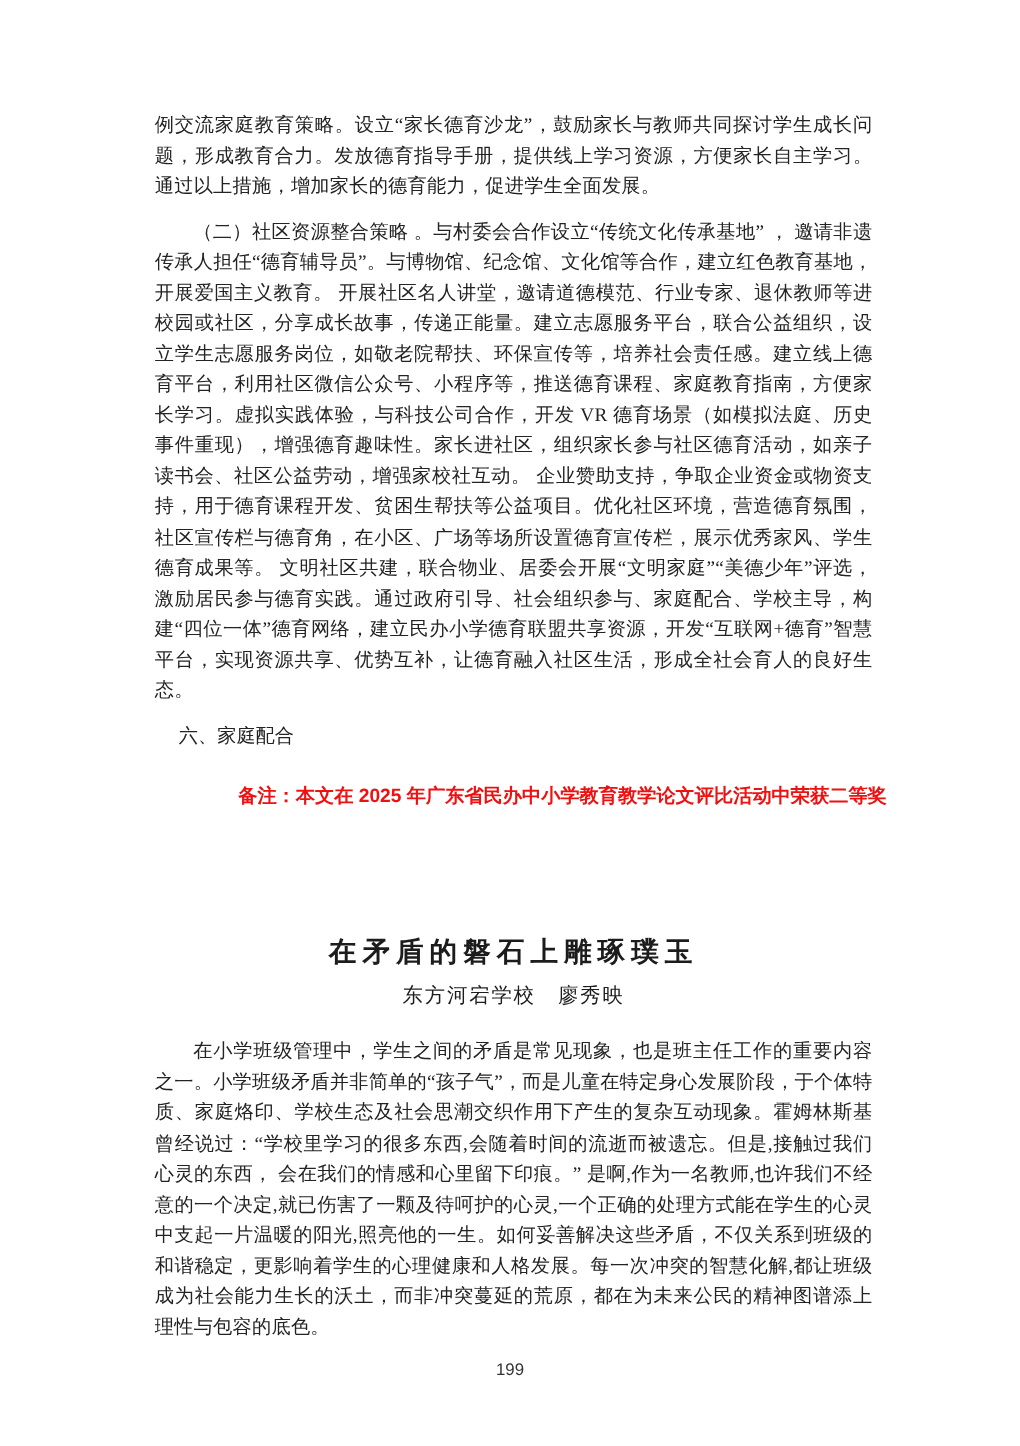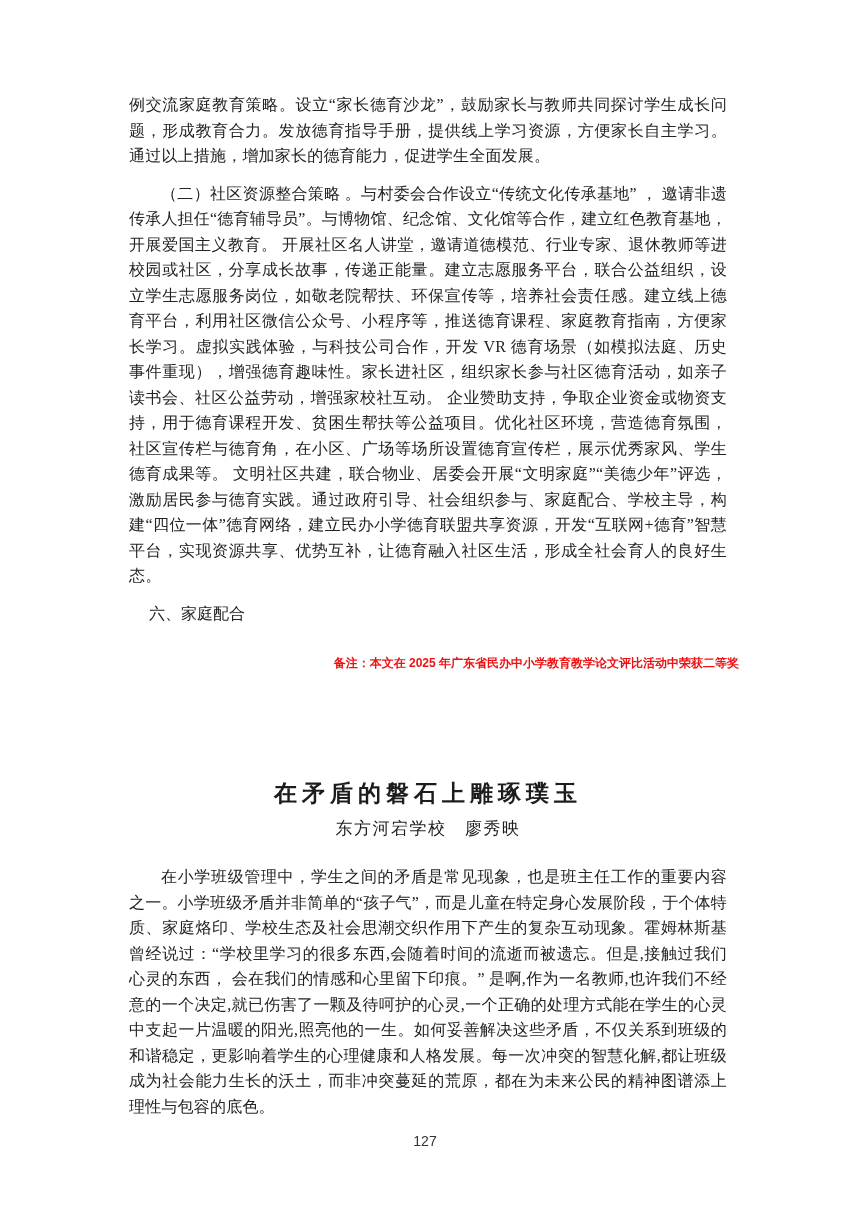--- a/index.html
+++ b/index.html
@@ -39,40 +39,40 @@
     font-family: "Liberation Serif", serif;
     font-size: 16px;
     line-height: 25.5px;
     color: #232323;
     text-indent: 2em;
     font-weight: normal;
   }
   .award-note {
     margin: 25px 0 0 0;
     font-family: "Liberation Sans", sans-serif;
-    font-size: 12px;
+    font-size: 16px;
     line-height: 25.5px;
     font-weight: bold;
     text-align: right;
     text-indent: 0;
     color: #ee1111;
   }
   .article-title {
     margin: 100px 0 0 0;
     font-family: "Liberation Serif", serif;
     font-size: 23px;
     line-height: 34px;
     font-weight: bold;
     text-align: center;
     letter-spacing: 5px;
     color: #1c1c1c;
   }
   .article-author {
     margin: 6px 0 0 0;
-    font-family: Liberation Mono, monospace;
+    font-family: Liberation Serif, serif;
     font-size: 17px;
     line-height: 25.5px;
     text-align: center;
     letter-spacing: 1.5px;
     color: #1c1c1c;
   }
   .intro-para {
     margin-top: 22px;
   }
   .page-number {
@@ -102,14 +102,14 @@
     <p class="award-note" style="color: rgb(238, 17, 17);">备注：本文在 2025 年广东省民办中小学教育教学论文评比活动中荣获二等奖</p>
 
     <h1 class="article-title">在矛盾的磐石上雕琢璞玉</h1>
 
     <div class="article-author">东方河宕学校　廖秀映</div>
 
     <p class="body-para intro-para">在小学班级管理中，学生之间的矛盾是常见现象，也是班主任工作的重要内容之一。小学班级矛盾并非简单的“孩子气”，而是儿童在特定身心发展阶段，于个体特质、家庭烙印、学校生态及社会思潮交织作用下产生的复杂互动现象。霍姆林斯基曾经说过：“学校里学习的很多东西,会随着时间的流逝而被遗忘。但是,接触过我们心灵的东西， 会在我们的情感和心里留下印痕。” 是啊,作为一名教师,也许我们不经意的一个决定,就已伤害了一颗及待呵护的心灵,一个正确的处理方式能在学生的心灵中支起一片温暖的阳光,照亮他的一生。如何妥善解决这些矛盾，不仅关系到班级的和谐稳定，更影响着学生的心理健康和人格发展。每一次冲突的智慧化解,都让班级成为社会能力生长的沃土，而非冲突蔓延的荒原，都在为未来公民的精神图谱添上理性与包容的底色。</p>
 
   </div>
 
-  <div class="page-number">127</div>
+  <div class="page-number">199</div>
 </div>
 
 </body></html>

